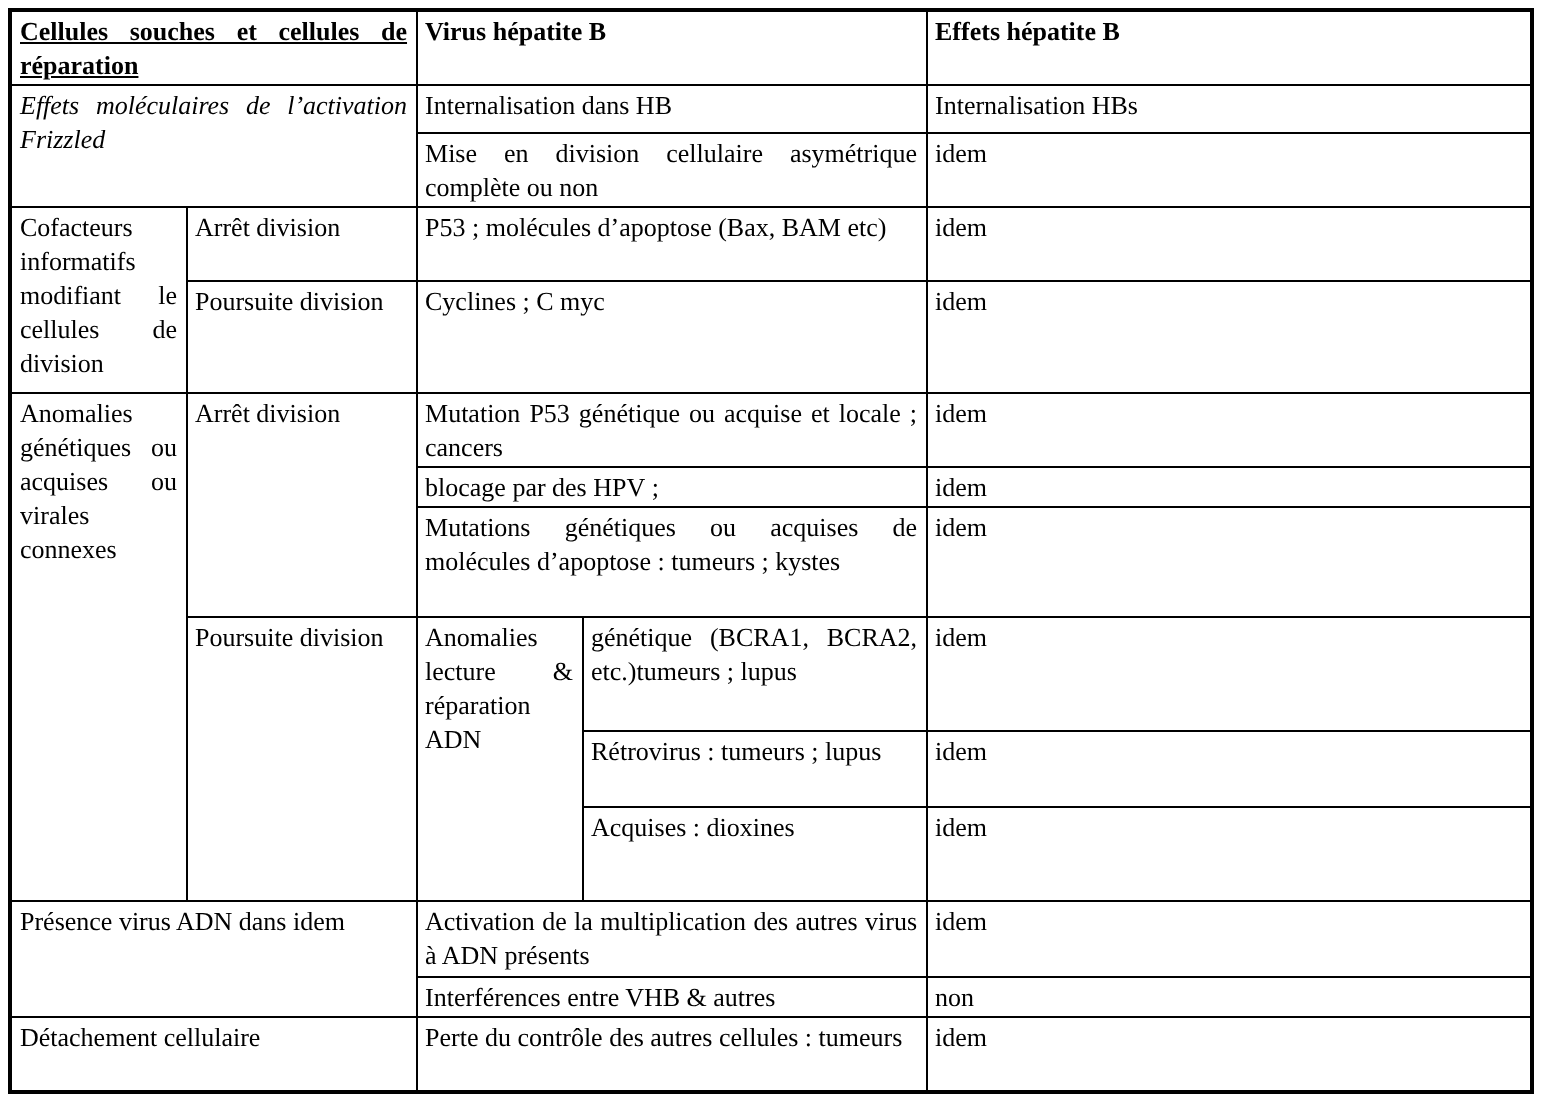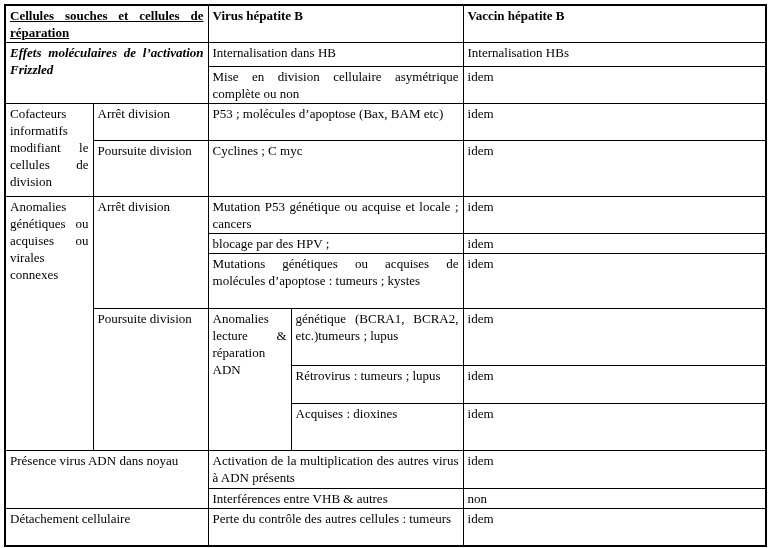--- a/index.html
+++ b/index.html
@@ -27,39 +27,39 @@
     padding: 1px 4px 1px 4px;
     font-size: 13px;
     line-height: 17px;
     text-align: justify;
     overflow: hidden;
     word-wrap: break-word;
     margin-top: 28px;
   }
   td.bold { font-weight: bold; }
   td.underline { text-decoration: underline; }
-  td.bold-italic { font-weight: bold; font-style: italic; }
+  td.bold-italic { font-weight: normal; font-style: italic; }
 </style>
 </head>
 <body>
 
 <table class="doc-table">
   <colgroup>
     <col style="width:88px">
     <col style="width:115px">
     <col style="width:83px">
     <col style="width:172px">
     <col style="width:303px">
   </colgroup>
 
   <tbody>
       <tr style="height:34px">
     <td colspan="2" class="bold underline">Cellules souches et cellules de réparation</td>
     <td colspan="2" class="bold">Virus hépatite B</td>
-    <td class="bold">Vaccin hépatite B</td>
+    <td class="bold">Effets hépatite B</td>
   </tr>
 
   <tr style="height:24px">
     <td colspan="2" rowspan="2" class="bold-italic">Effets moléculaires de l’activation Frizzled</td>
     <td colspan="2">Internalisation dans HB</td>
     <td>Internalisation HBs</td>
   </tr>
 
   <tr style="height:25px">
     <td colspan="2">Mise en division cellulaire asymétrique complète ou non</td>
@@ -107,21 +107,21 @@
     <td>Rétrovirus&nbsp;: tumeurs&nbsp;; lupus</td>
     <td>idem</td>
   </tr>
 
   <tr style="height:47px">
     <td>Acquises&nbsp;: dioxines</td>
     <td>idem</td>
   </tr>
 
   <tr style="height:38px">
-    <td colspan="2" rowspan="2">Présence virus ADN dans noyau</td>
+    <td colspan="2" rowspan="2">Présence virus ADN dans idem</td>
     <td colspan="2">Activation de la multiplication des autres virus à ADN présents</td>
     <td>idem</td>
   </tr>
 
   <tr style="height:20px">
     <td colspan="2">Interférences entre VHB &amp; autres</td>
     <td>non</td>
   </tr>
 
   <tr style="height:37px">

